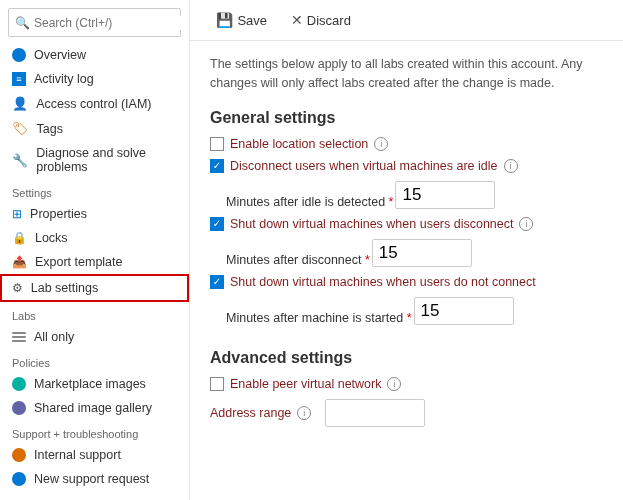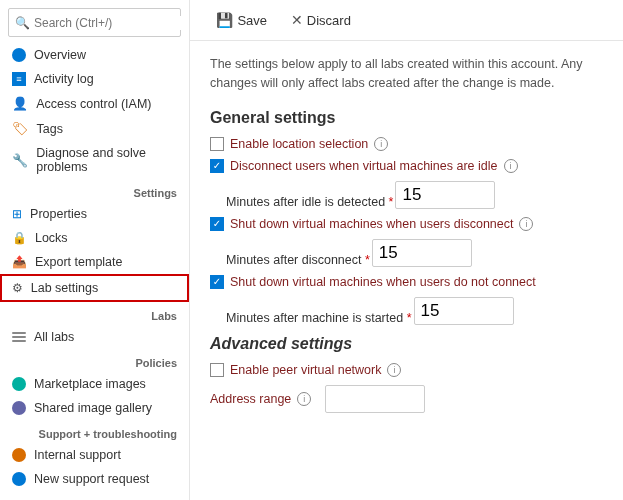--- a/index.html
+++ b/index.html
@@ -35,25 +35,24 @@
     .sidebar-collapse-btn {
       border: none;
       background: none;
       cursor: pointer;
       color: #555;
       font-size: 13px;
       padding: 2px 4px;
     }
     .sidebar-section-label {
       font-size: 11px;
-      font-weight: 700;
+      font-weight: 400;
       color: #666;
       padding: 8px 12px 3px 12px;
       text-transform: none;
-      text-align: right;
     }
     .sidebar-item {
       display: flex;
       align-items: center;
       padding: 5px 12px;
       cursor: pointer;
       color: #333;
       font-size: 12.5px;
       gap: 8px;
     }
@@ -240,21 +239,21 @@
     <span>Lab settings</span>
   </div>
 
   <div class="sidebar-section-label">Labs</div>
   <div class="sidebar-item">
     <div class="icon-lines">
       <span></span>
         <span></span>
         <span></span>
     </div>
-    <span>All labs</span>
+    <span>All only</span>
   </div>
 
   <div class="sidebar-section-label">Policies</div>
   <div class="sidebar-item">
     <span class="icon-circle icon-teal"></span>
     <span>Marketplace images</span>
   </div>
   <div class="sidebar-item">
     <span class="icon-circle icon-purple"></span>
     <span>Shared image gallery</span>
@@ -326,21 +325,21 @@
       <span class="form-label">Shut down virtual machines when users do not connect</span>
     </div>
     <div class="field-row">
       <span class="field-label">
         <span>Minutes after machine is started</span>
         <span class="required">*</span>
       </span>
       <input class="field-input" type="text" value="15" style="">
     </div>
 
-    <div class="section-title" style="margin-top:10px;font-style:italic;">Advanced settings</div>
+    <div class="section-title" style="margin-top:24px;">Advanced settings</div>
 
     <div class="form-row">
       <div class="checkbox"></div>
       <span class="form-label">Enable peer virtual network</span>
       <span class="info-icon">i</span>
     </div>
 
     <div class="form-row">
       <span class="form-label">Address range</span>
       <span class="info-icon">i</span>

